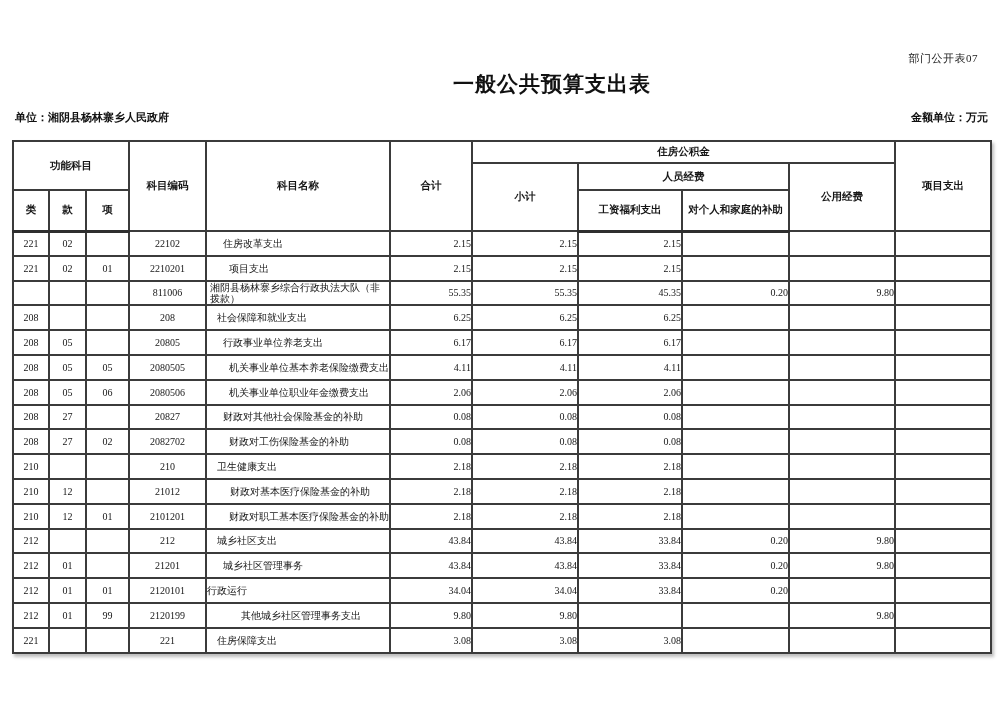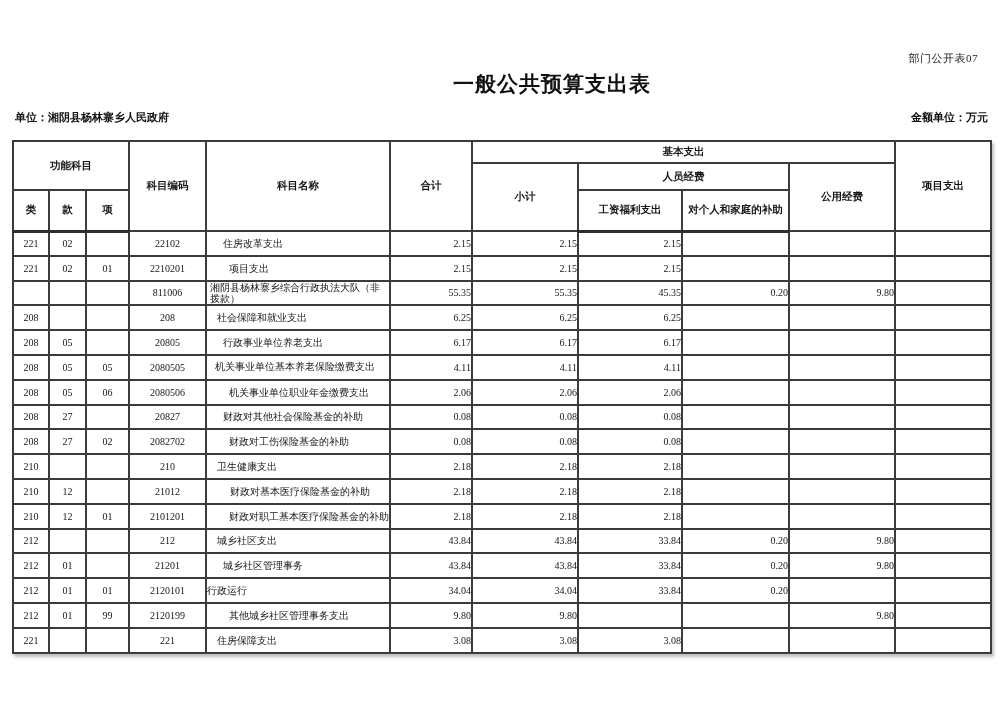--- a/index.html
+++ b/index.html
@@ -105,21 +105,21 @@
         <col style="width:107px">
       <col style="width:106px">
         <col style="width:96px">
     </colgroup>
     <thead>
       <tr class="h1">
         <th colspan="3" rowspan="2">功能科目</th>
         <th rowspan="3">科目编码</th>
         <th rowspan="3">科目名称</th>
         <th rowspan="3">合计</th>
-        <th colspan="4">基本支出</th>
+        <th colspan="4">住房公积金</th>
         <th rowspan="3">项目支出</th>
       </tr>
       <tr class="h2">
         <th rowspan="2">小计</th>
         <th colspan="2">人员经费</th>
         <th rowspan="2">公用经费</th>
       </tr>
       <tr class="h3">
         <th>类</th>
         <th>款</th>
@@ -192,21 +192,21 @@
           <td class="tr">6.17</td>
           <td class="tr"></td>
           <td class="tr"></td>
           <td class="tr"></td>
         </tr>
         <tr>
           <td class="tc">208</td>
           <td class="tc">05</td>
           <td class="tc">05</td>
           <td class="tc">2080505</td>
-          <td class="tn" style="padding-left: 8px; font-family: Liberation Mono, monospace;">机关事业单位基本养老保险缴费支出</td>
+          <td class="tn" style="padding-left: 22px;">机关事业单位基本养老保险缴费支出</td>
           <td class="tr">4.11</td>
           <td class="tr">4.11</td>
           <td class="tr">4.11</td>
           <td class="tr"></td>
           <td class="tr"></td>
           <td class="tr"></td>
         </tr>
         <tr>
           <td class="tc">208</td>
           <td class="tc">05</td>
@@ -322,21 +322,21 @@
           <td class="tr">33.84</td>
           <td class="tr">0.20</td>
           <td class="tr"></td>
           <td class="tr"></td>
         </tr>
         <tr>
           <td class="tc">212</td>
           <td class="tc">01</td>
           <td class="tc">99</td>
           <td class="tc">2120199</td>
-          <td class="tn" style="padding-left: 22px;">其他城乡社区管理事务支出</td>
+          <td class="tn" style="padding-left: 34px;">其他城乡社区管理事务支出</td>
           <td class="tr">9.80</td>
           <td class="tr">9.80</td>
           <td class="tr"></td>
           <td class="tr"></td>
           <td class="tr">9.80</td>
           <td class="tr"></td>
         </tr>
         <tr>
           <td class="tc">221</td>
           <td class="tc"></td>

